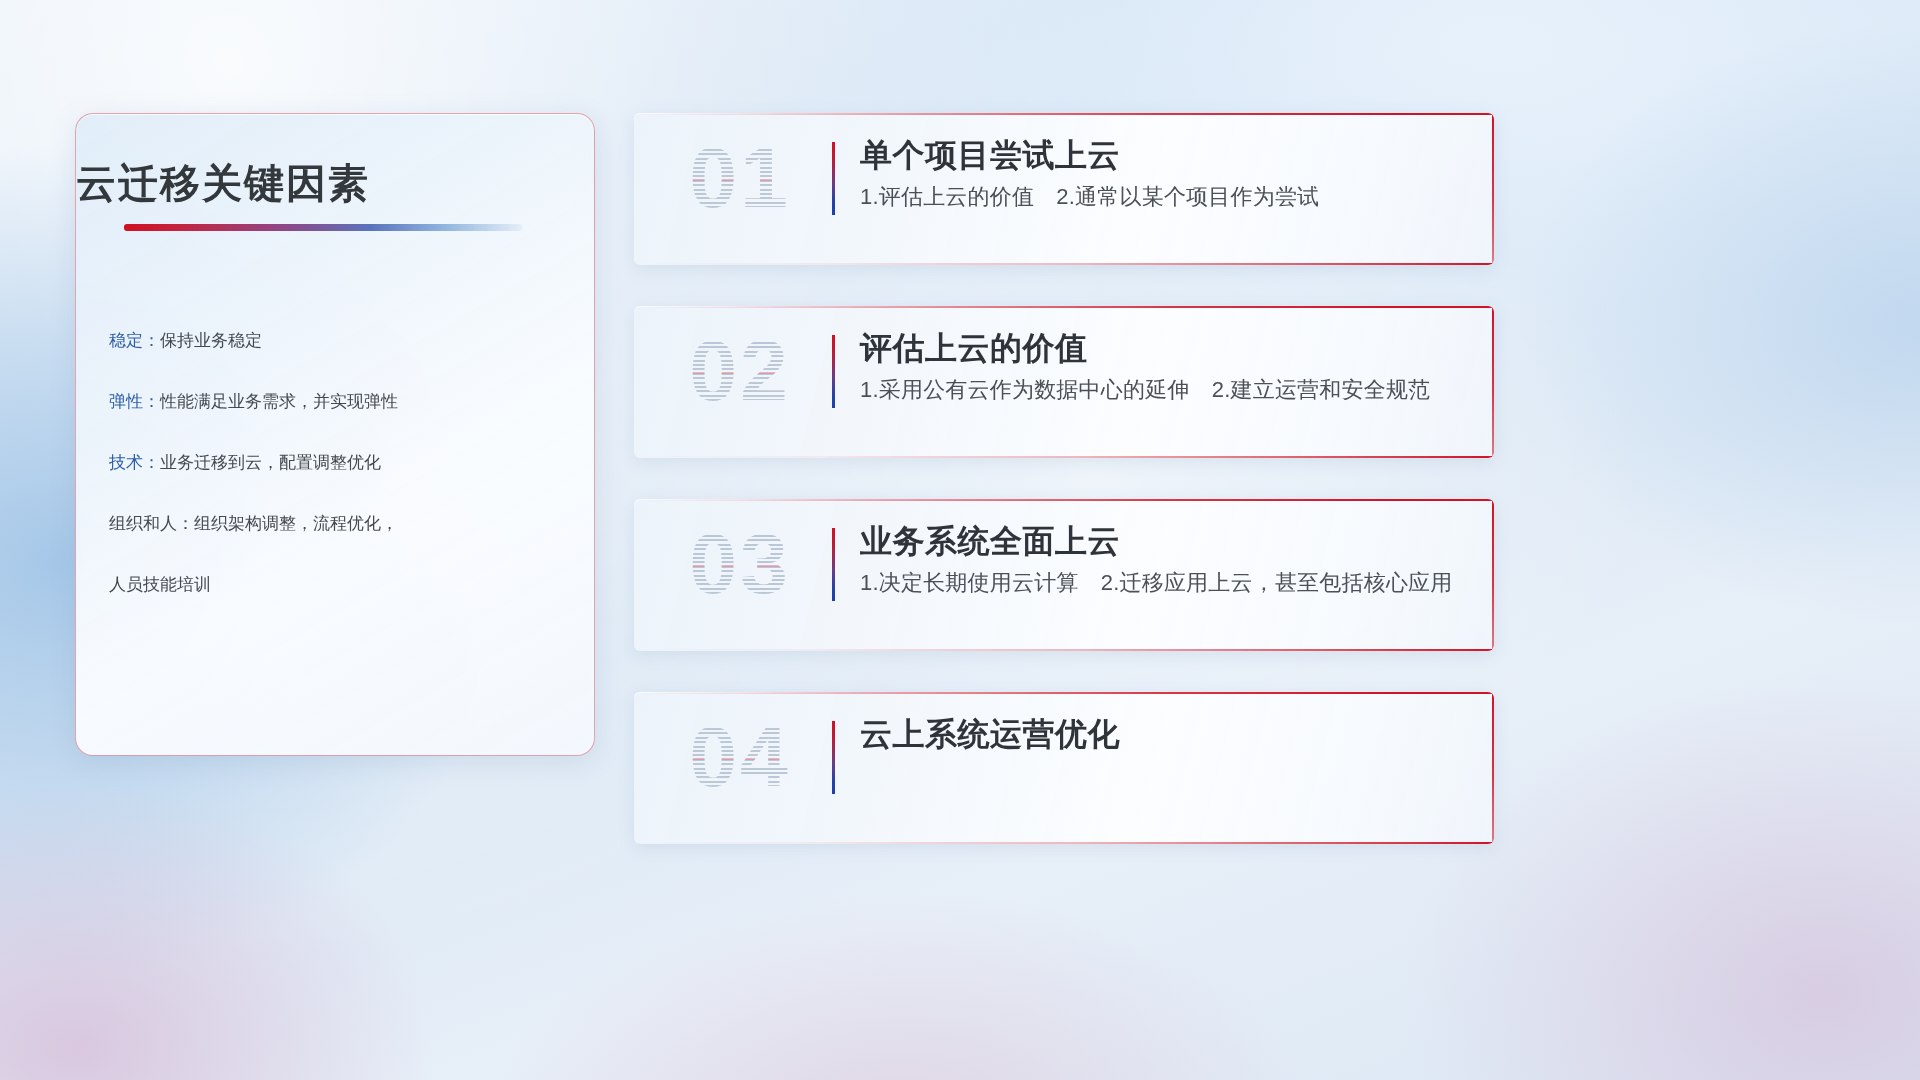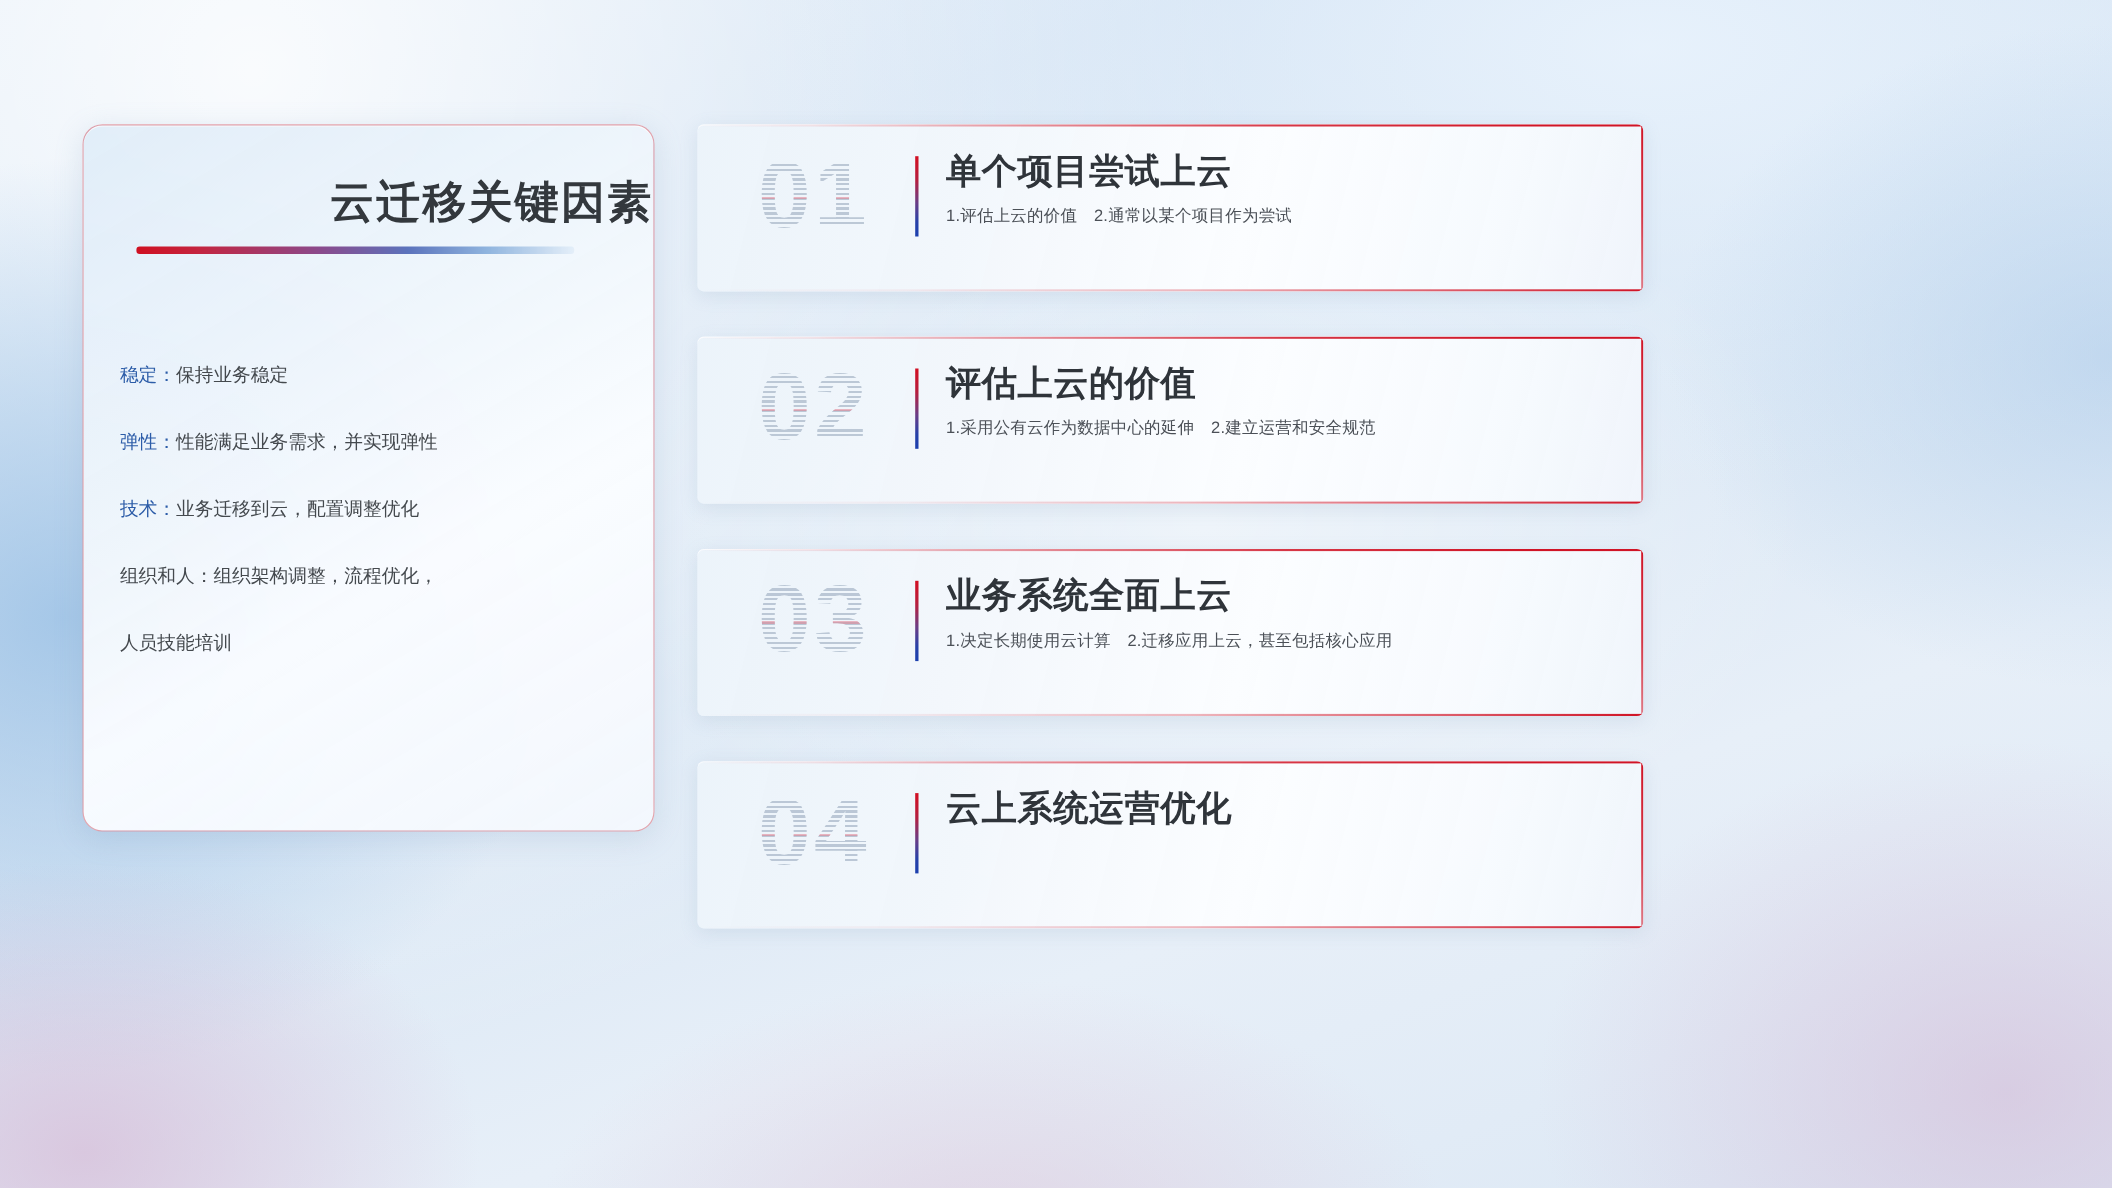--- a/index.html
+++ b/index.html
@@ -47,21 +47,21 @@
     position:absolute; left:75px; top:113px; width:520px; height:643px;
     border-radius:18px;
     background:linear-gradient(150deg, rgba(223,236,248,0.92) 0%, rgba(240,246,252,0.94) 38%,
                rgba(250,252,255,0.96) 62%, rgba(244,248,253,0.93) 100%);
     border:1.4px solid rgba(214,92,106,0.55);
     box-shadow:0 6px 26px rgba(120,150,185,0.20), inset 0 1px 0 rgba(255,255,255,0.75);
     backdrop-filter:blur(2px);
   }
   #panel-title {
     position:absolute; left:0; right:0; top:42px;
-    text-align:right;
+    text-align:left;
     font-size:40px; font-weight:700; letter-spacing:2px;
     color:#33383d;
   }
   #panel-underline {
     position:absolute; left:48px; top:110px; width:398px; height:7px;
     border-radius:3px;
     background:linear-gradient(90deg,#cf1021 0%,#c4243f 14%,#8a4a8c 42%,#5b73bc 62%,
                #8fb4de 80%, rgba(190,214,238,0.25) 100%);
   }
   #factor-list {
@@ -140,21 +140,21 @@
     position:absolute; left:198px; top:29px; width:3px; height:73px;
     background:linear-gradient(180deg,#d20f22 0%,#b51f3f 30%,#6a3d86 58%,#2741a8 82%,#1b3fae 100%);
   }
   .card-body { position:absolute; left:226px; top:22px; right:24px; }
   .card-title {
     font-size:32px; font-weight:700; color:#2f343a;
     letter-spacing:0.5px; line-height:40px;
   }
   .card-subtitle {
     margin-top:9px;
-    font-size:15px; color:#4b5057; line-height:26px;
+    font-size:22px; color:#4b5057; line-height:26px;
     letter-spacing:0.2px;
   }
 </style>
 </head>
 <body>
 
 <div id="slide-bg">
   <div class="bg-layer bg-base"></div>
   <div class="bg-layer bg-glow-tl"></div>
   <div class="bg-layer bg-glow-tr"></div>

